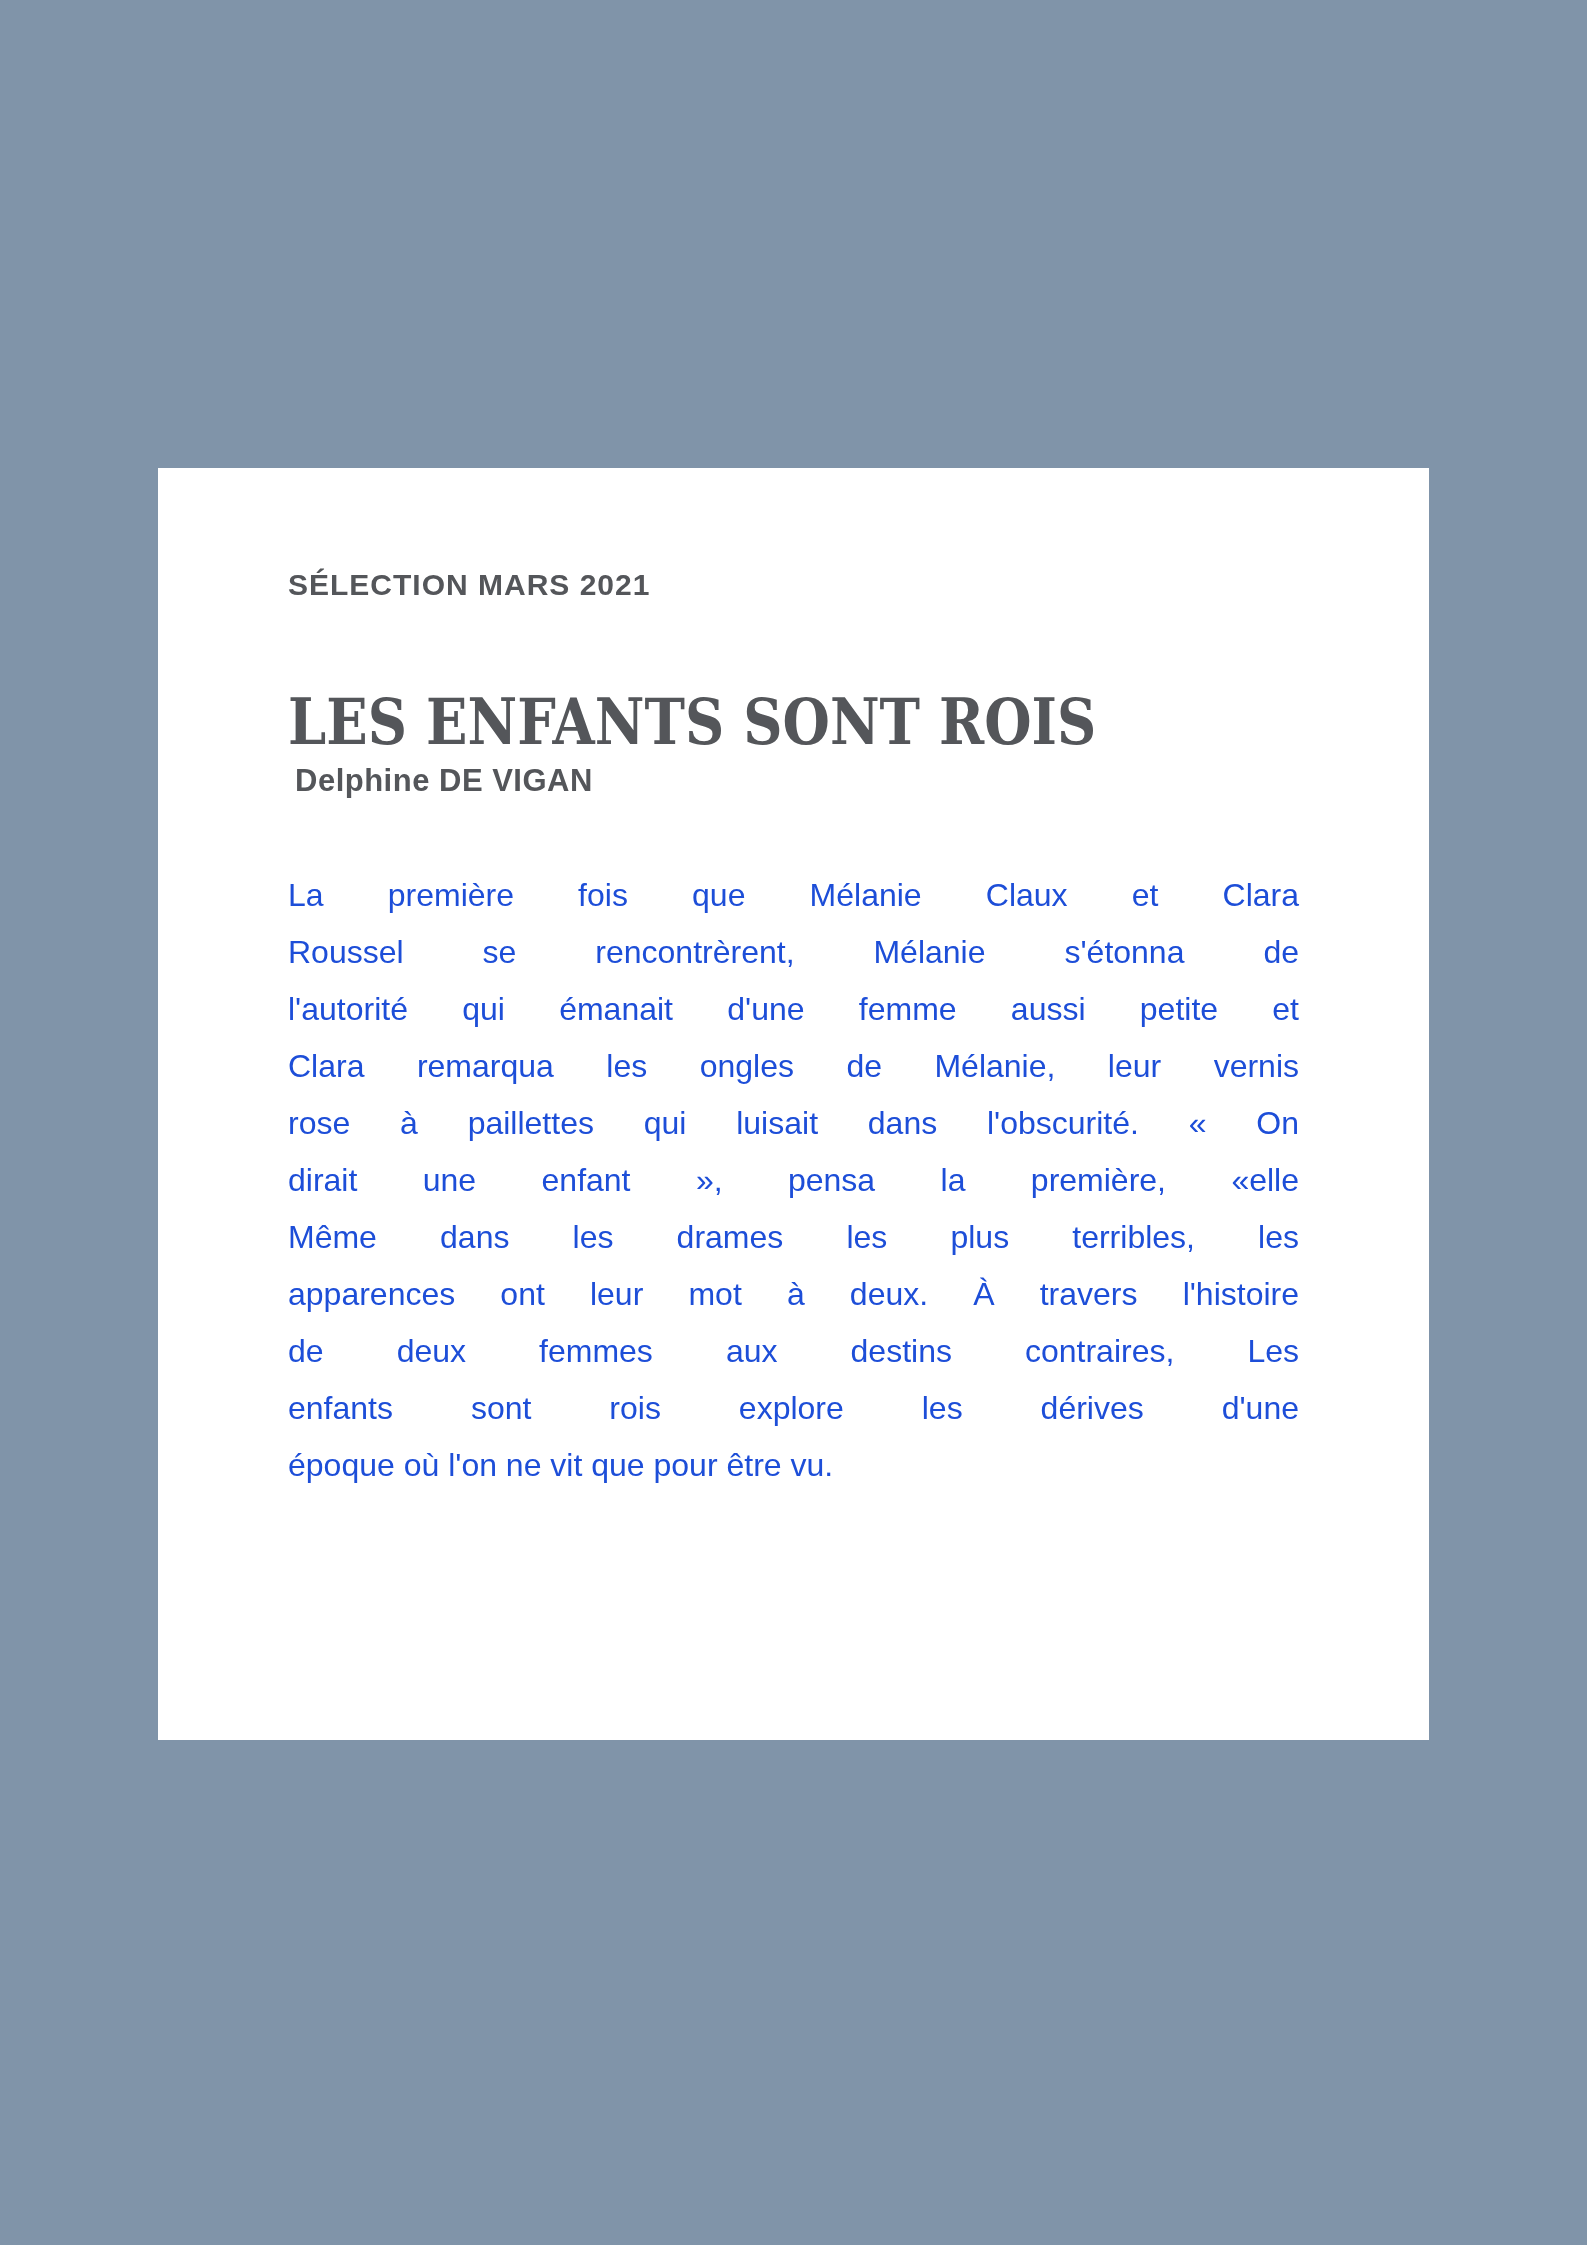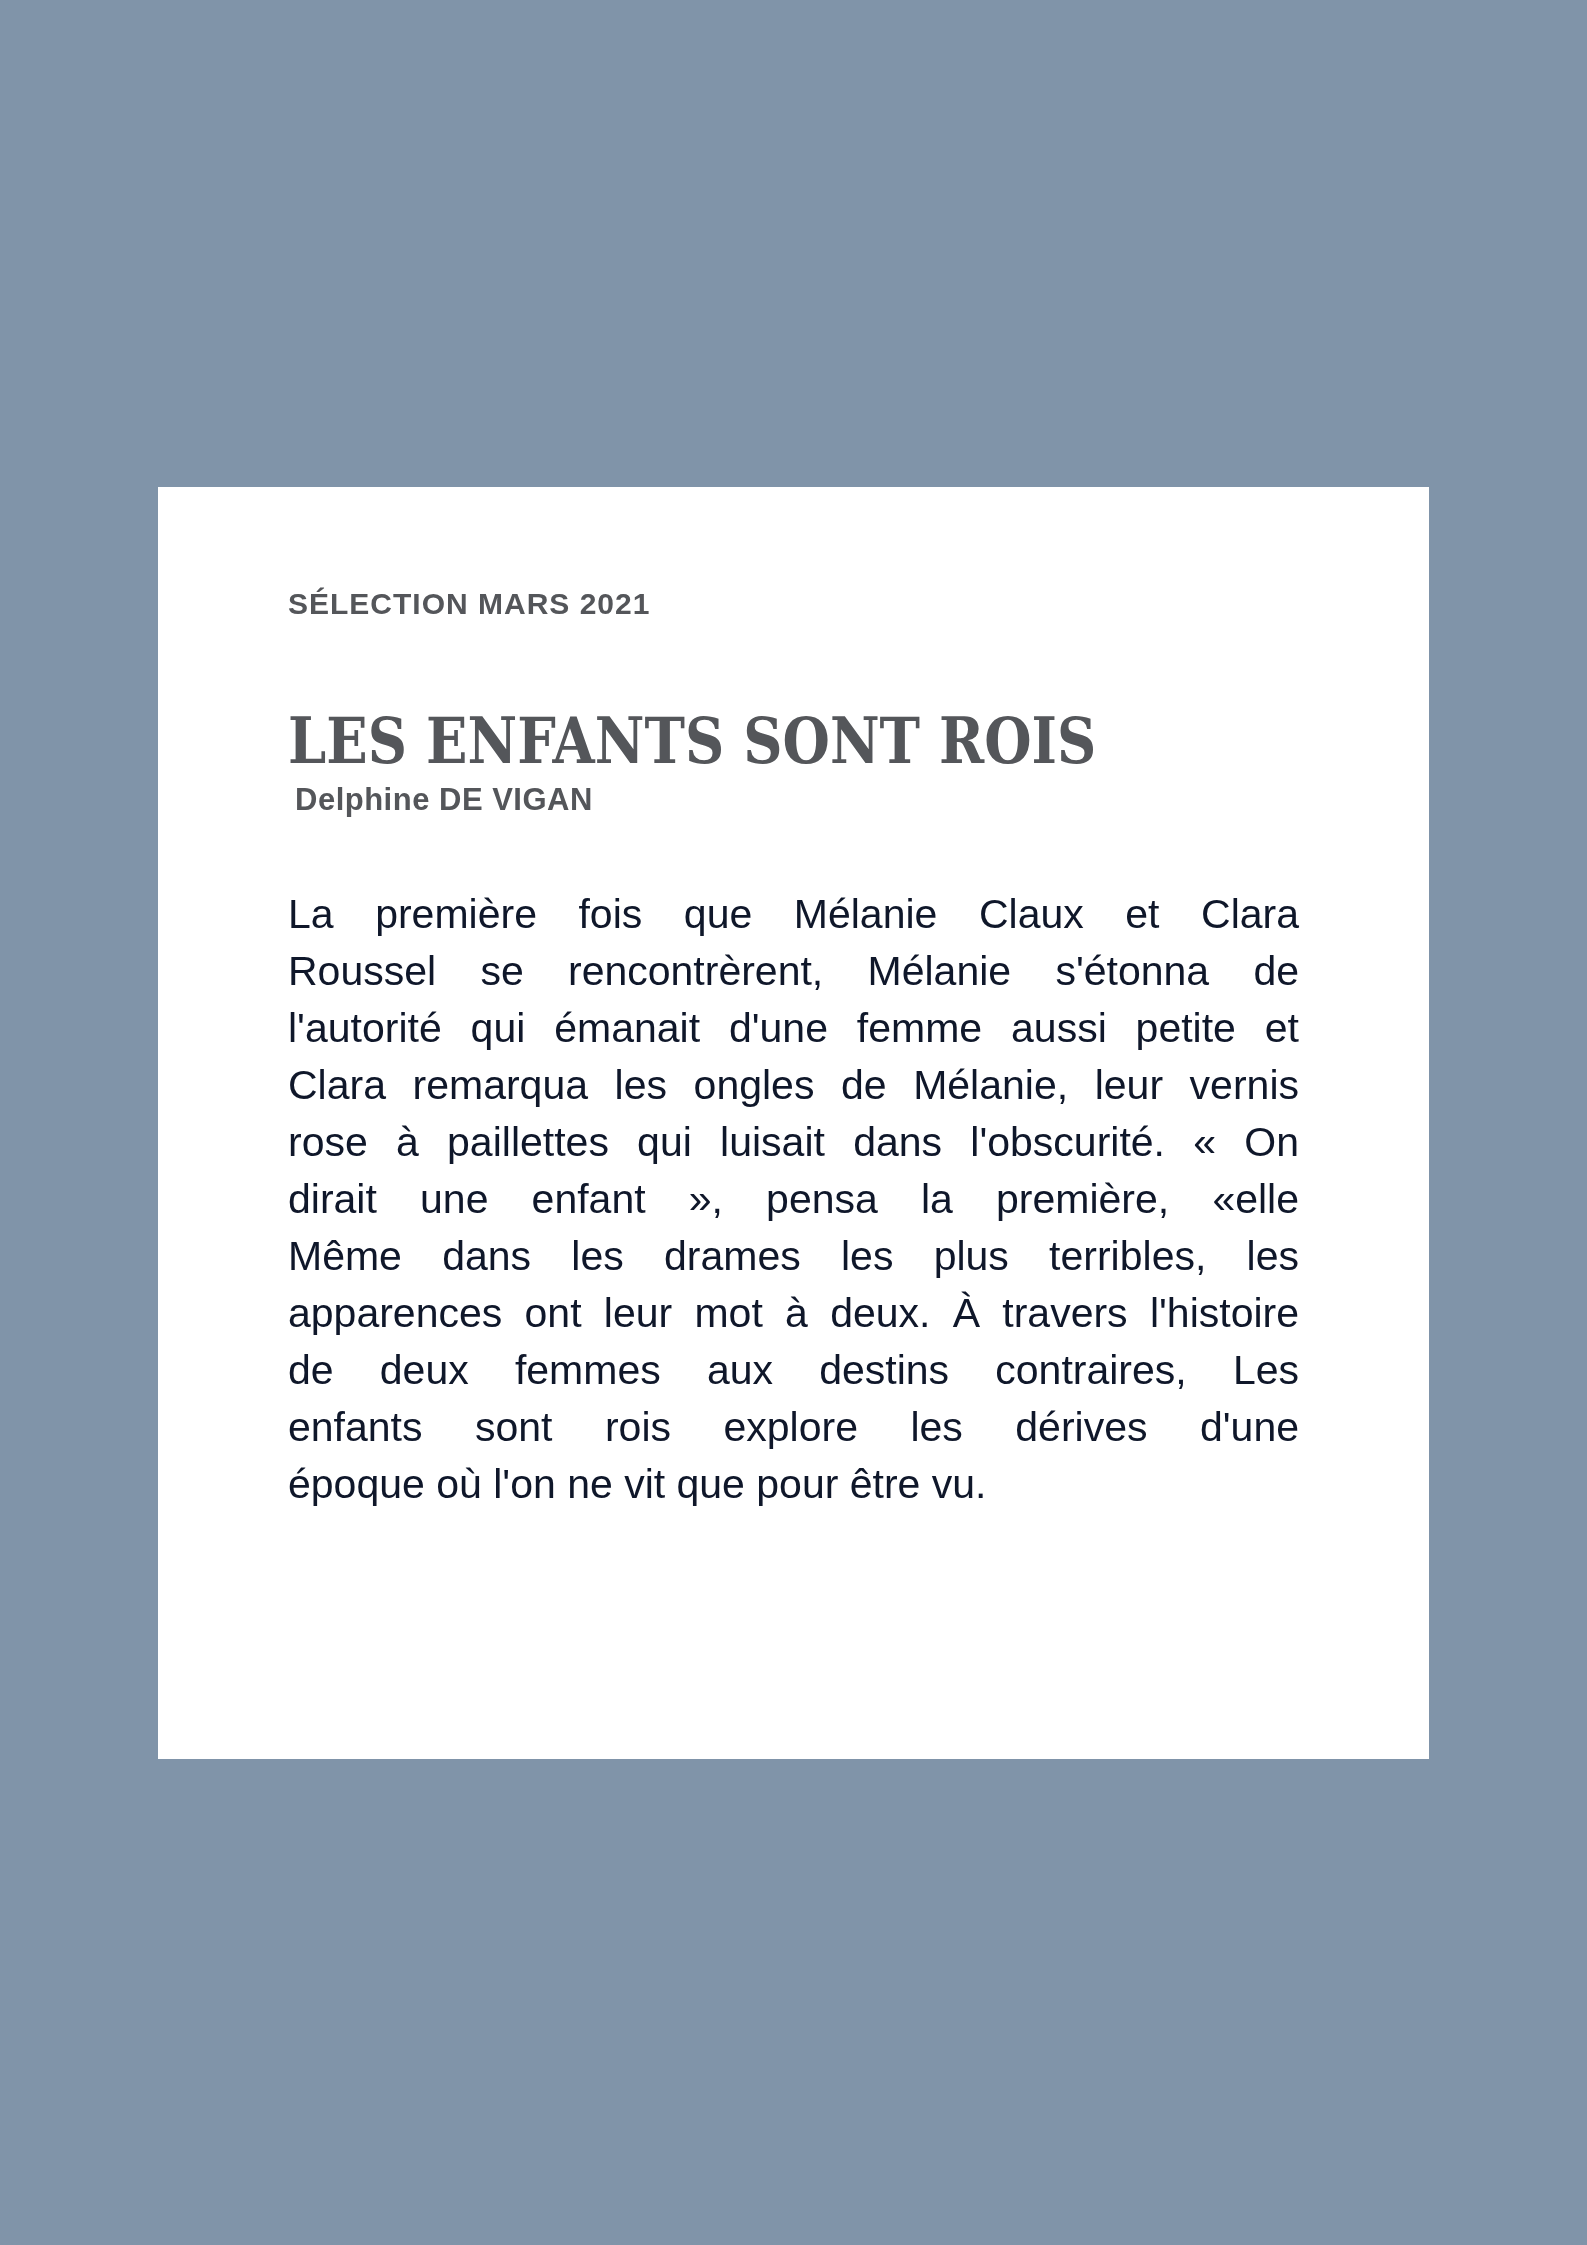--- a/index.html
+++ b/index.html
@@ -10,21 +10,21 @@
     width: 1587px;
     height: 2245px;
     position: relative;
     background: #8094A9;
     font-family: "Liberation Sans", sans-serif;
     overflow: hidden;
   }
   .card {
     position: absolute;
     left: 158px;
-    top: 487px;
+    top: 468px;
     width: 1271px;
     height: 1272px;
     background: #FFFFFF;
     box-sizing: border-box;
     padding: 97px 130px 0 130px;
   }
   .eyebrow {
     font-size: 30px;
     line-height: 40px;
     font-weight: 700;
@@ -49,22 +49,22 @@
     margin-top: 6px;
     font-size: 31px;
     line-height: 36px;
     font-weight: 700;
     letter-spacing: 0.5px;
     color: #54565A;
     margin-left: 7px;
   }
   .description {
     margin-top: 68px;
-    font-size: 41px;
-    color: #0f172a;
+    font-size: 32px;
+    color: #1d4ed8;
   }
   .desc-line {
     line-height: 57px;
     text-align: justify;
     text-align-last: justify;
   }
   .desc-line.last {
     text-align-last: left;
   }
 </style>

